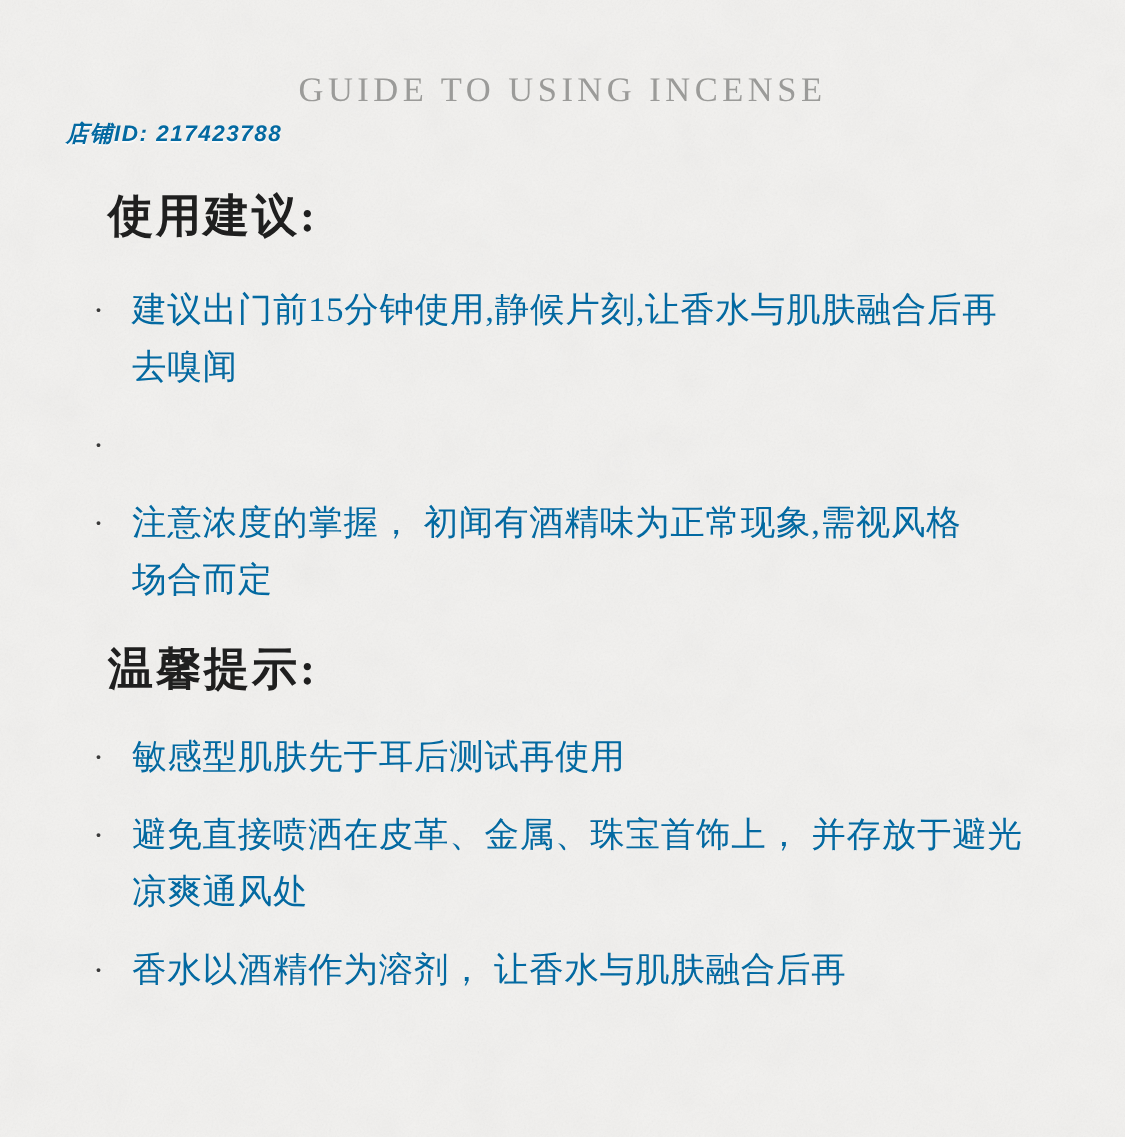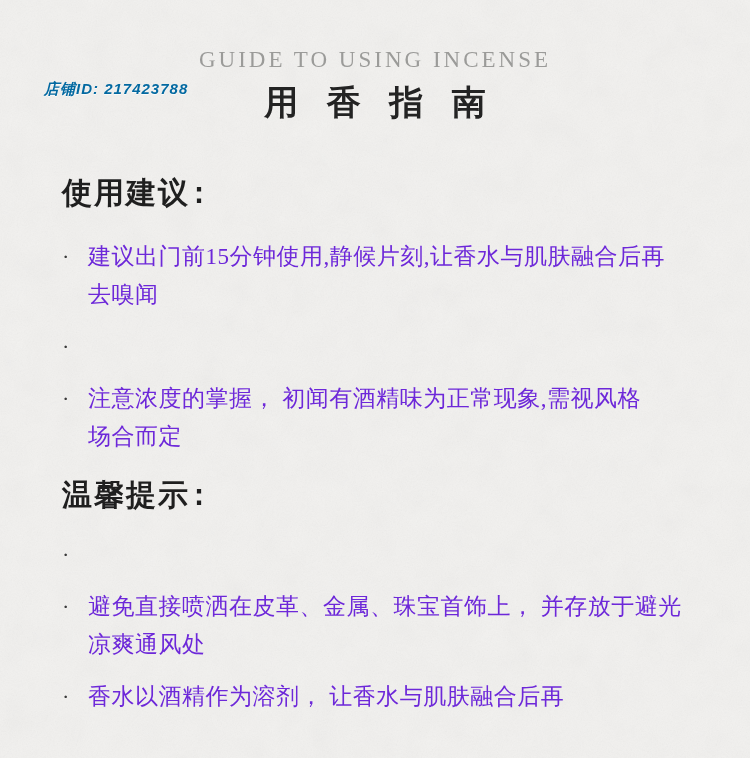--- a/index.html
+++ b/index.html
@@ -57,27 +57,26 @@
     text-indent: 10px; 
     font-weight: 700;
     color: #232323;
   }
   main {
     position: relative;
     padding: 0 52px 0 62px;
     z-index: 1;
   }
   .section-heading {
-    margin: 0;
+    margin: 10px;
     font-size: 30px;
     line-height: 34px;
     letter-spacing: 2px;
     font-weight: 700;
     color: #1f1f1f;
-    font-family: Liberation Mono, monospace;
   }
   .section-advice .section-heading { margin-top: 54px; }
   .section-tips   .section-heading { margin-top: 24px; }
   ul.bullet-list {
     list-style: none;
     margin: 26px 0 0;
     padding: 0;
   }
   .section-tips ul.bullet-list { margin-top: 22px; }
   ul.bullet-list li {
@@ -90,21 +89,21 @@
     flex: none;
     width: 26px;
     font-size: 22px;
     line-height: 38px;
     color: #3a3a3a;
   }
   .bullet-text {
     font-size: 23px;
     line-height: 38px;
     letter-spacing: 0.5px;
-    color: #6d28d9;
+    color: #0369a1;
     white-space: pre-line;
   }
 </style>
 </head>
 <body>
 
 <div class="page">
 
   <svg class="paper-texture" xmlns="http://www.w3.org/2000/svg">
     <filter id="grain">
@@ -116,21 +115,20 @@
       <feColorMatrix type="saturate" values="0"></feColorMatrix>
     </filter>
     <rect width="100%" height="100%" filter="url(#mottle)" opacity="0.05"></rect>
     <rect width="100%" height="100%" filter="url(#grain)" opacity="0.07"></rect>
   </svg>
 
   <div class="watermark">店铺ID: 217423788</div>
 
   <header>
     <div class="title-en">GUIDE TO USING INCENSE</div>
-    <h1 class="title-zh">用 香 指 南</h1>
   </header>
 
   <main>
 
     <section class="section-advice">
       <h2 class="section-heading">使用建议:</h2>
       <ul class="bullet-list">
         <li>
           <span class="bullet-dot">·</span>
           <span class="bullet-text">建议出门前15分钟使用,静候片刻,让香水与肌肤融合后再
@@ -145,20 +143,21 @@
 场合而定</span>
         </li>
       </ul>
     </section>
 
     <section class="section-tips">
       <h2 class="section-heading">温馨提示:</h2>
       <ul class="bullet-list">
         <li>
           <span class="bullet-dot">·</span>
+          <span class="bullet-text">敏感型肌肤先于耳后测试再使用</span>
         </li>
         <li>
           <span class="bullet-dot">·</span>
           <span class="bullet-text">避免直接喷洒在皮革、金属、珠宝首饰上， 并存放于避光
 凉爽通风处</span>
         </li>
         <li>
           <span class="bullet-dot">·</span>
           <span class="bullet-text">香水以酒精作为溶剂， 让香水与肌肤融合后再</span>
         </li>

